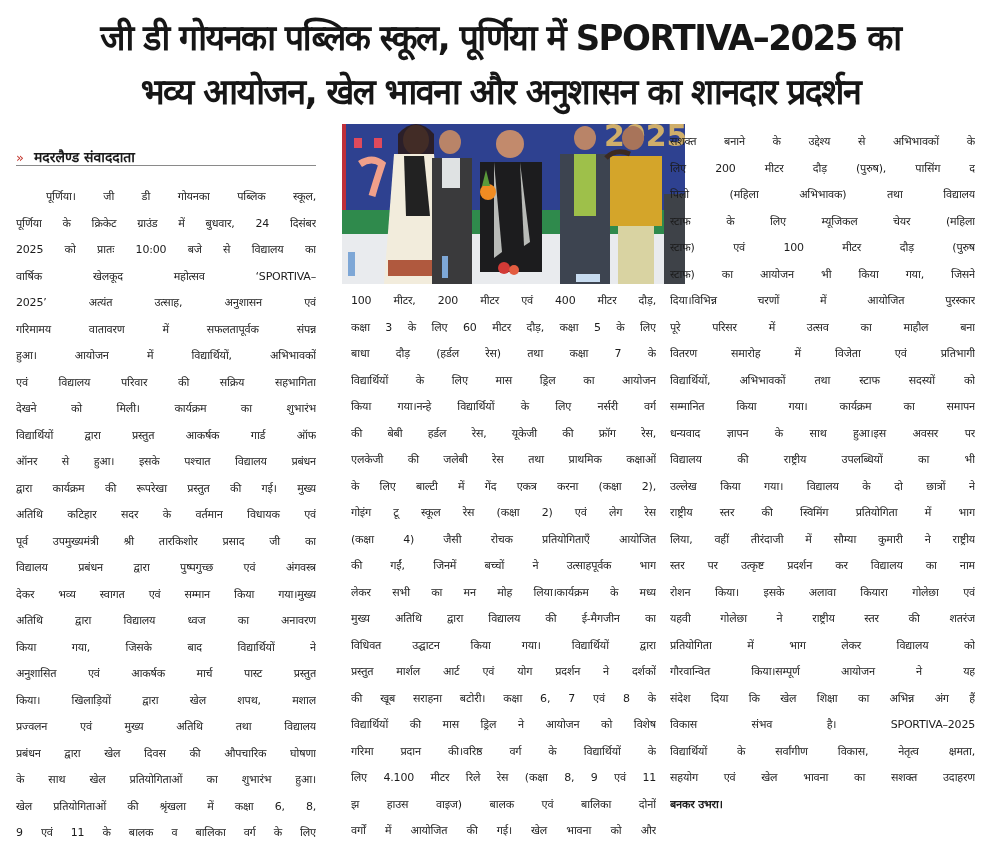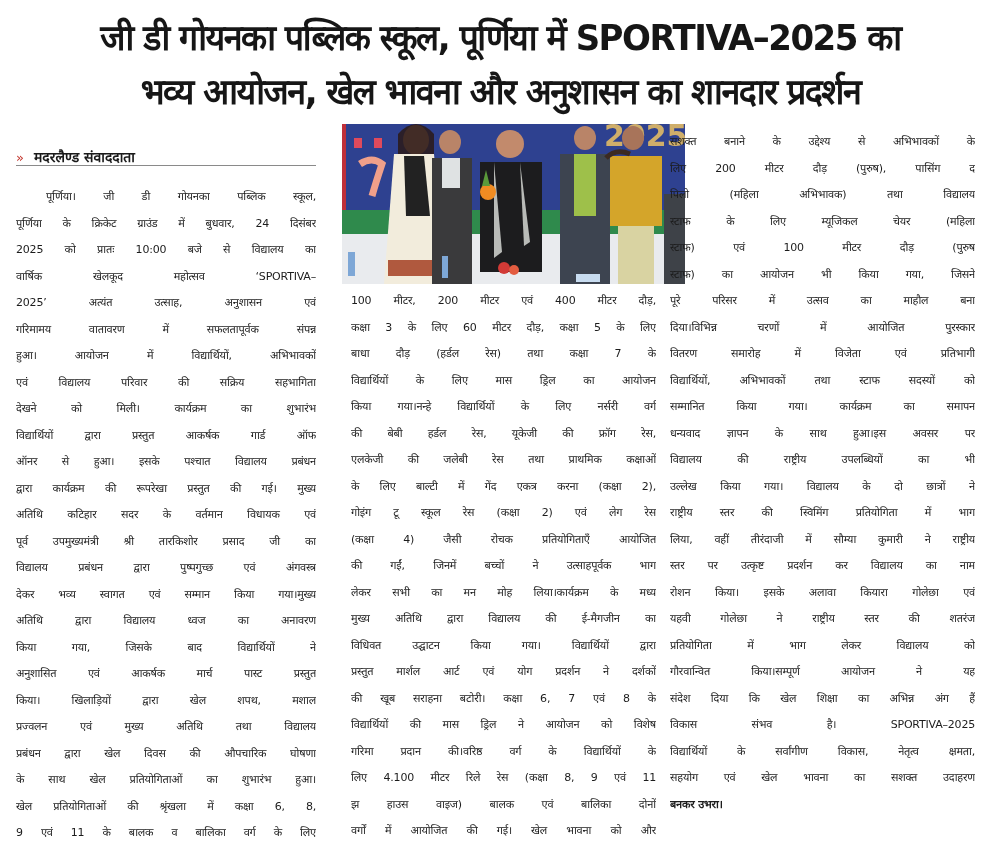--- a/index.html
+++ b/index.html
@@ -203,22 +203,22 @@
   <span class="ln">वर्गों में आयोजित की गई। खेल भावना को और</span>
 </div>
 
 <div class="col col-3">
   <span class="ln">सशक्त बनाने के उद्देश्य से अभिभावकों के</span>
   <span class="ln">लिए 200 मीटर दौड़ (पुरुष), पासिंग द</span>
   <span class="ln">पिलो (महिला अभिभावक) तथा विद्यालय</span>
   <span class="ln">स्टाफ के लिए म्यूजिकल चेयर (महिला</span>
   <span class="ln">स्टाफ) एवं 100 मीटर दौड़ (पुरुष</span>
   <span class="ln">स्टाफ) का आयोजन भी किया गया, जिसने</span>
+  <span class="ln">दिया।विभिन्न चरणों में आयोजित पुरस्कार</span>
   <span class="ln">पूरे परिसर में उत्सव का माहौल बना</span>
-  <span class="ln">दिया।विभिन्न चरणों में आयोजित पुरस्कार</span>
   <span class="ln">वितरण समारोह में विजेता एवं प्रतिभागी</span>
   <span class="ln">विद्यार्थियों, अभिभावकों तथा स्टाफ सदस्यों को</span>
   <span class="ln">सम्मानित किया गया। कार्यक्रम का समापन</span>
   <span class="ln">धन्यवाद ज्ञापन के साथ हुआ।इस अवसर पर</span>
   <span class="ln">विद्यालय की राष्ट्रीय उपलब्धियों का भी</span>
   <span class="ln">उल्लेख किया गया। विद्यालय के दो छात्रों ने</span>
   <span class="ln">राष्ट्रीय स्तर की स्विमिंग प्रतियोगिता में भाग</span>
   <span class="ln">लिया, वहीं तीरंदाजी में सौम्या कुमारी ने राष्ट्रीय</span>
   <span class="ln">स्तर पर उत्कृष्ट प्रदर्शन कर विद्यालय का नाम</span>
   <span class="ln">रोशन किया। इसके अलावा कियारा गोलेछा एवं</span>

